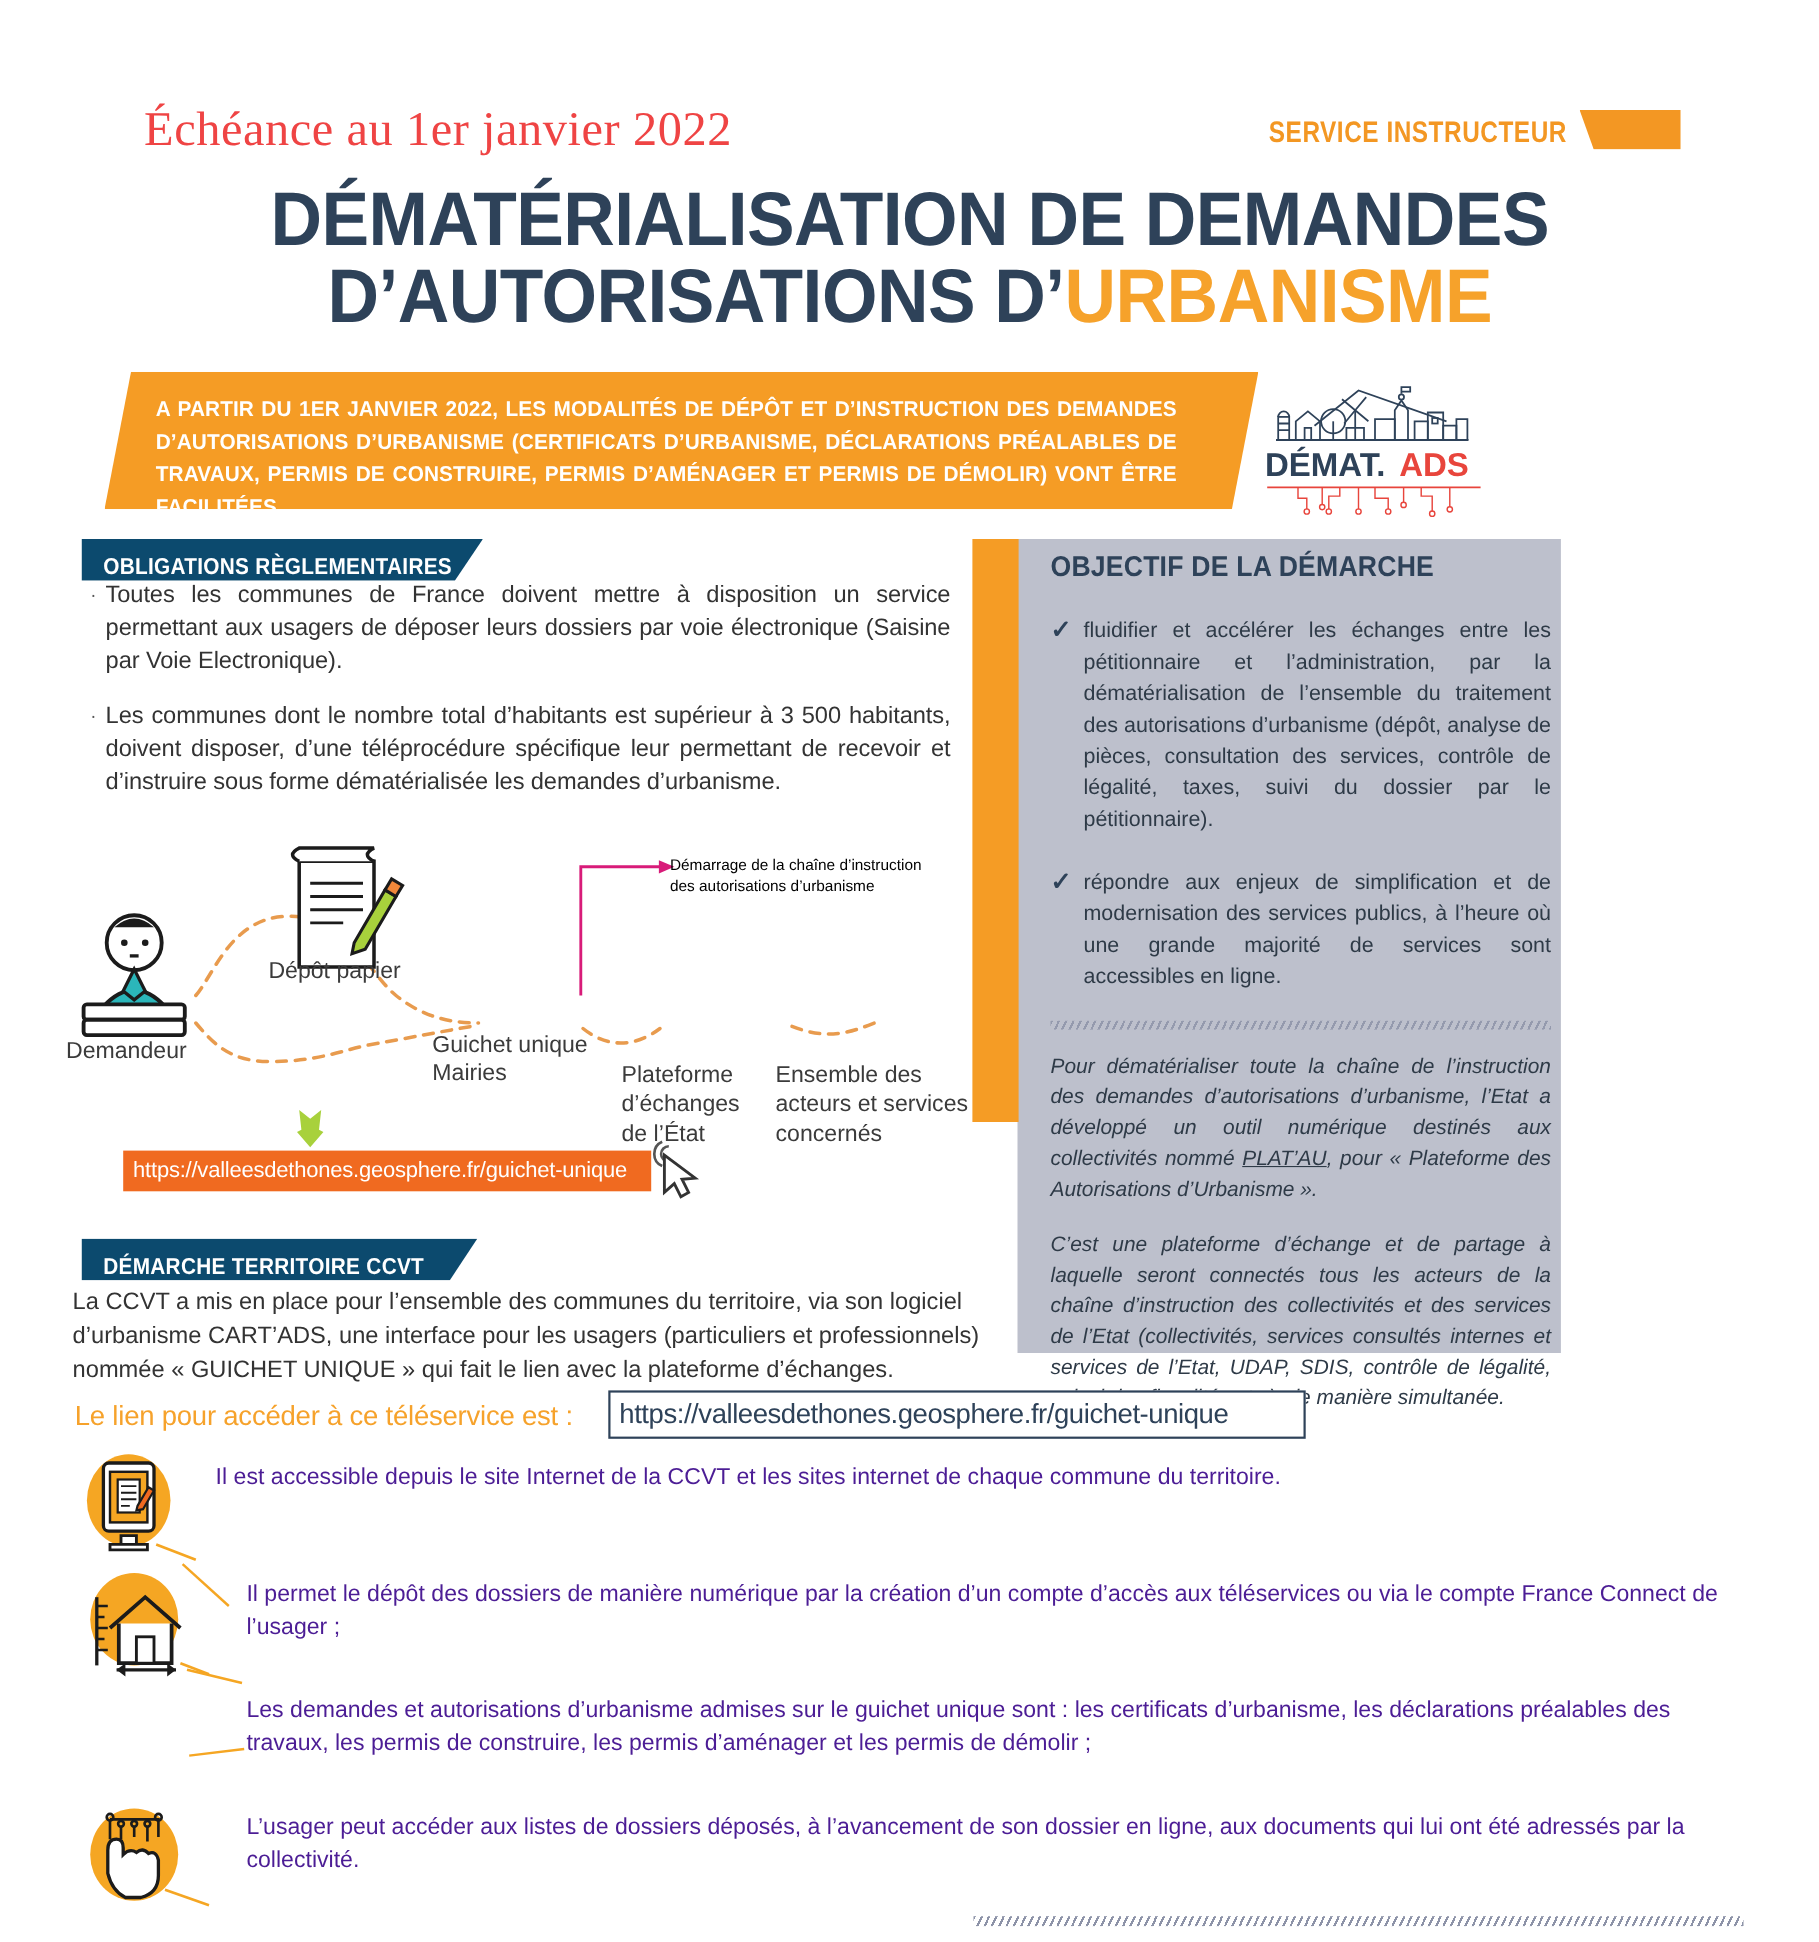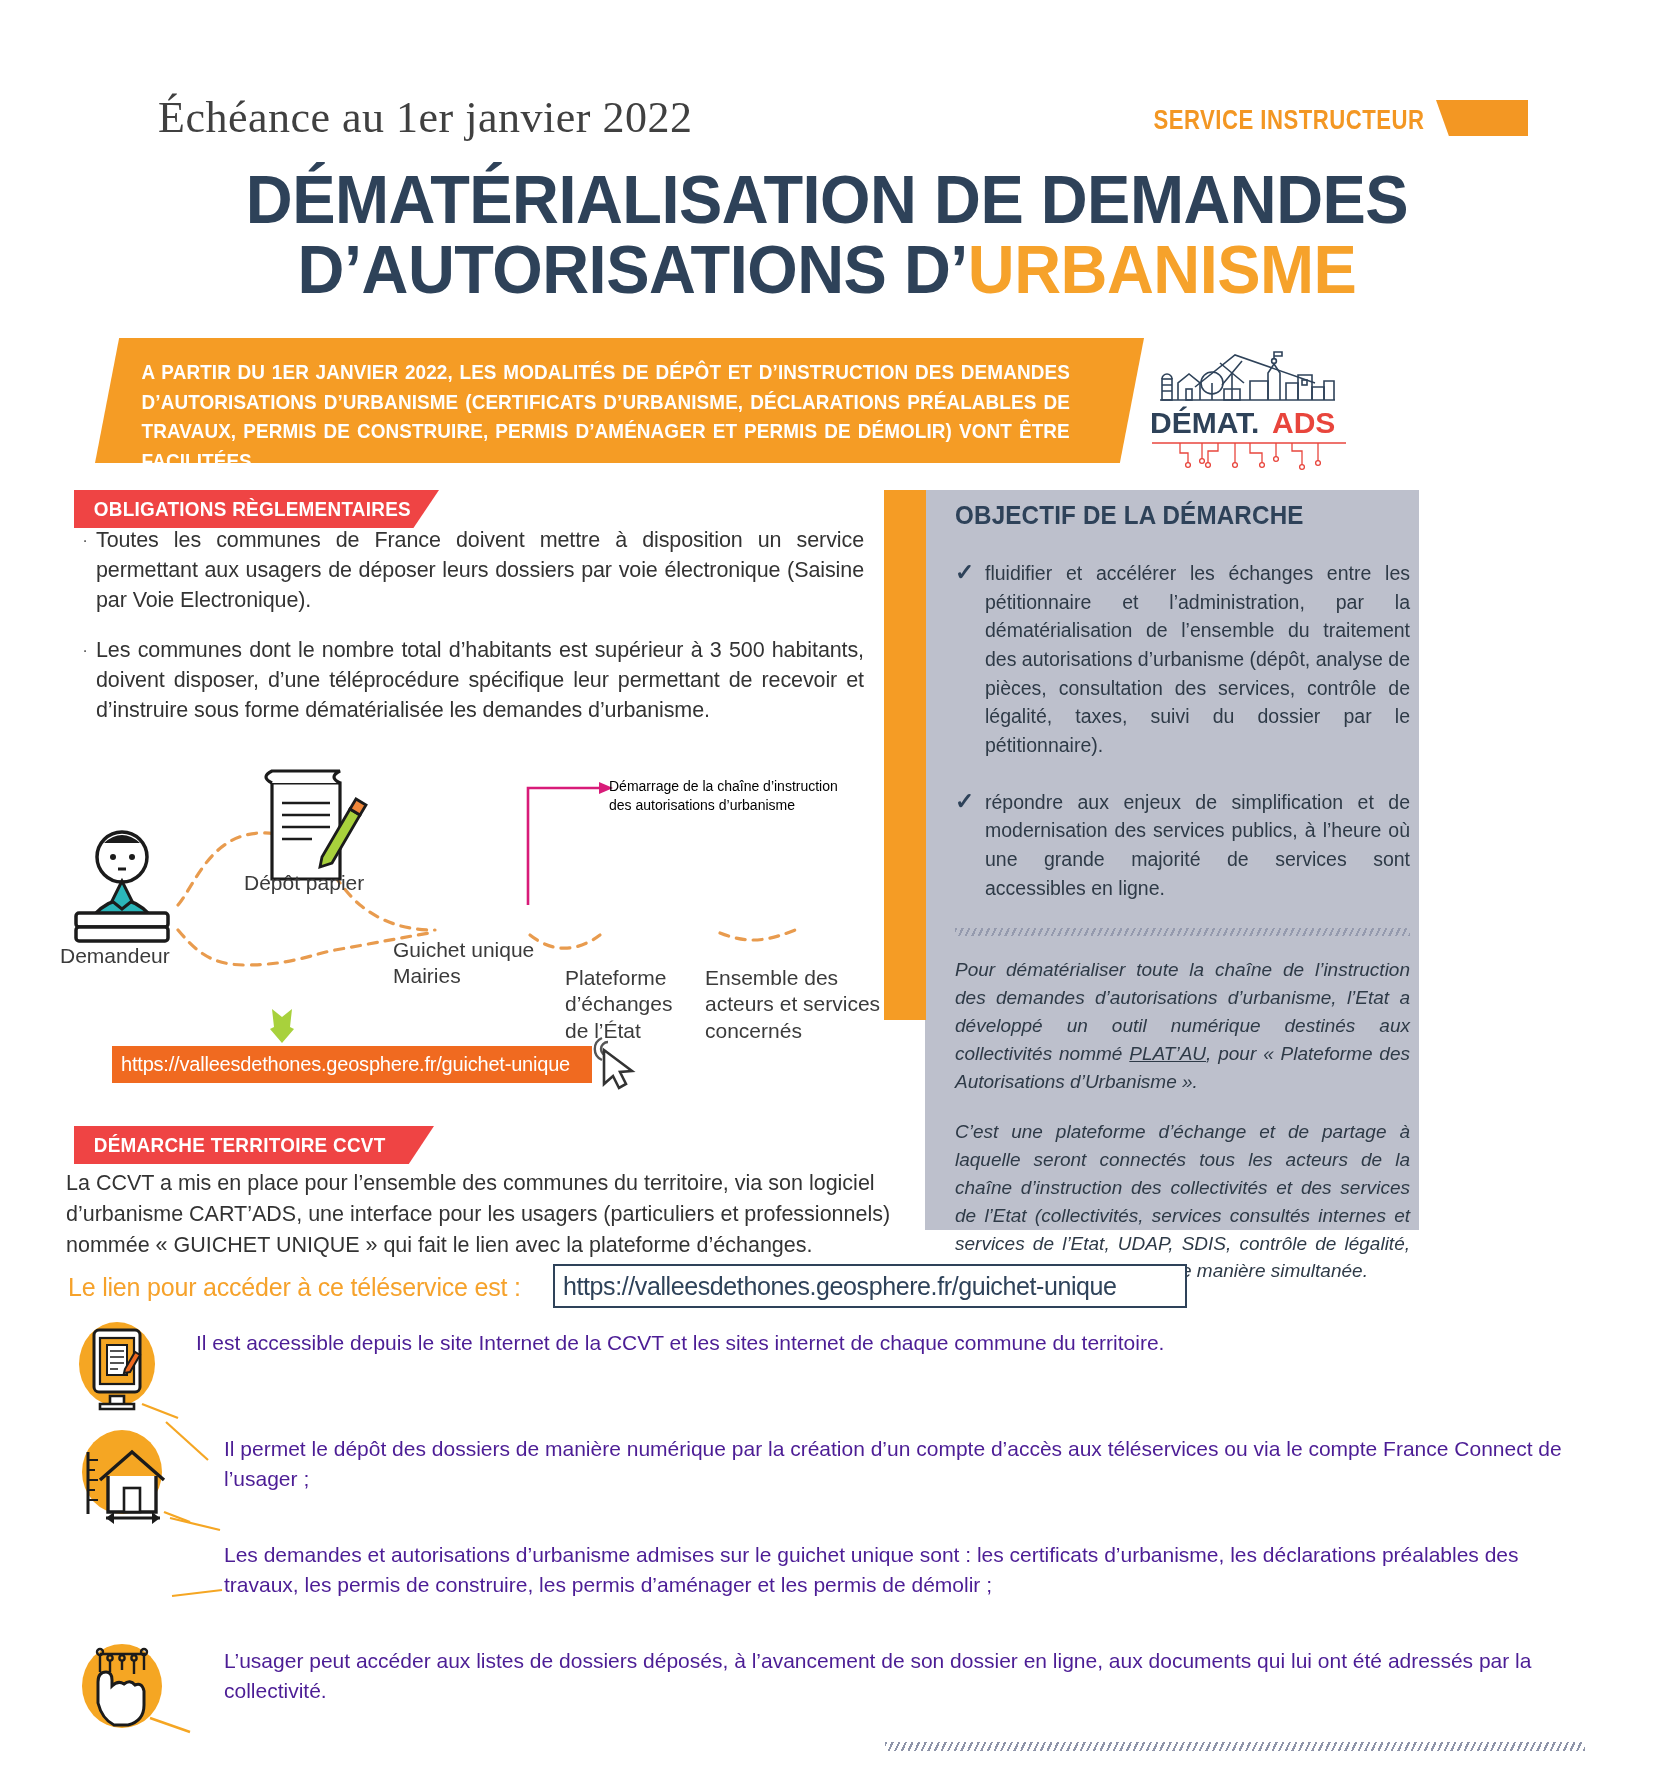--- a/index.html
+++ b/index.html
@@ -8,23 +8,23 @@
     background:#ffffff;
     font-family:"Liberation Sans", sans-serif;
     color:#2e4259;
     position:relative;
     overflow:hidden;
   }
   .page{position:relative;width:1654px;height:1765px;}
 
   
   .deadline{
-    position:absolute; left:158px; top:92px;
+    position:absolute; left:131px; top:92px;
     font-family:"Liberation Serif", serif;
-    font-size:44px; color:#404040; letter-spacing:.5px;
+    font-size:44px; color:#ef4444; letter-spacing:.5px;
   }
   .svc-wrap{position:absolute; right:126px; top:100px; display:flex; align-items:flex-end;}
   .svc-label{
     font-size:27px; font-weight:bold; color:#f39723;
     letter-spacing:.6px; transform:scaleX(.82); transform-origin:right center;
     white-space:nowrap;
   }
   .svc-flag{
     width:92px;height:36px;background:#f39723;margin-left:12px;
     clip-path:polygon(0 0,100% 0,100% 100%,14% 100%);
@@ -52,22 +52,22 @@
     color:#ffffff; font-size:19.5px; font-weight:bold;
     line-height:1.52; text-align:justify; letter-spacing:.1px;
     transform:scaleX(.97); transform-origin:left top;
   }
 
   
   .logo{position:absolute; left:1140px; top:325px; width:220px; height:155px;}
 
   
   .tag{
-    position:absolute; background:#ef4444; height:38px;
-    display:flex; align-items:center;
+    position:absolute; background:#0c4a6e; height:38px;
+    display:flex; align-items:flex-end;
     clip-path:polygon(0 0,100% 0,93% 100%,0 100%);
   }
   .tag span{
     color:#fff; font-size:21px; font-weight:bold;
     padding:0 26px 0 22px; letter-spacing:.3px;
     transform:scaleX(.9); transform-origin:left center; white-space:nowrap;
   }
   #tag-oblig{left:74px; top:490px; width:365px;}
   #tag-ccvt{left:74px; top:1126px; width:360px;}
 

